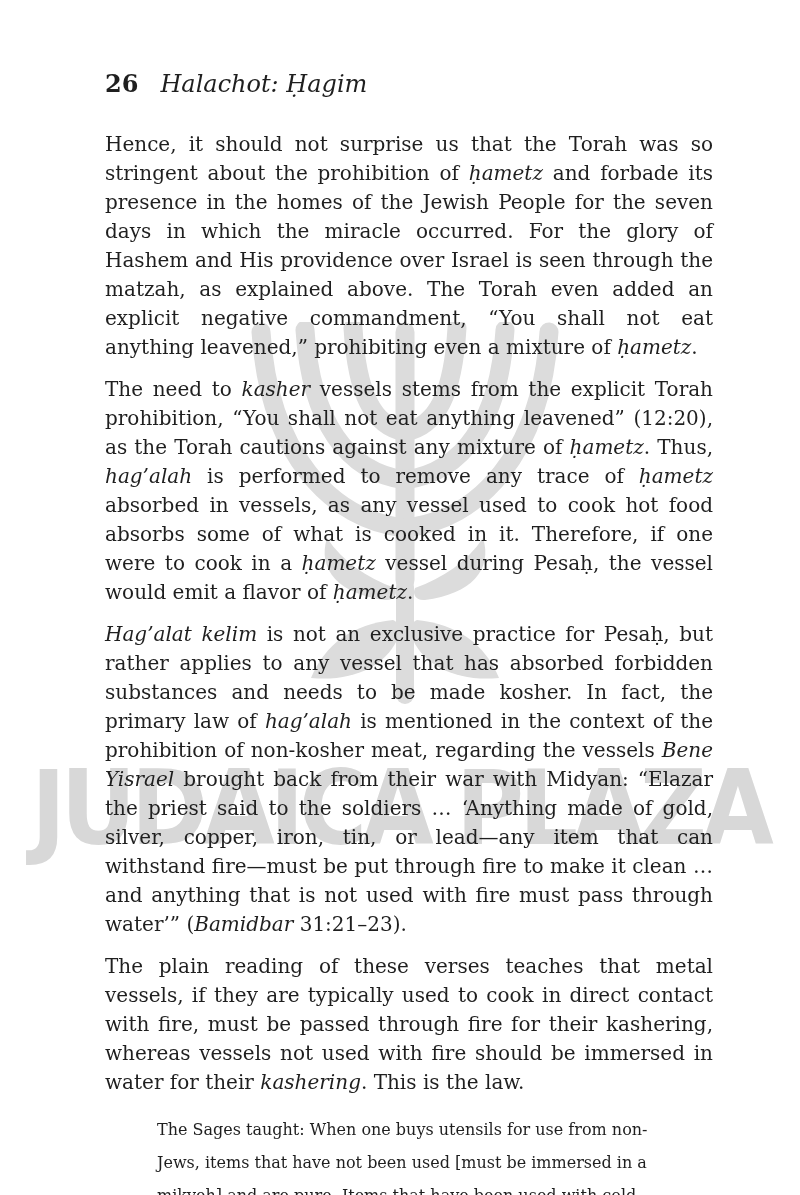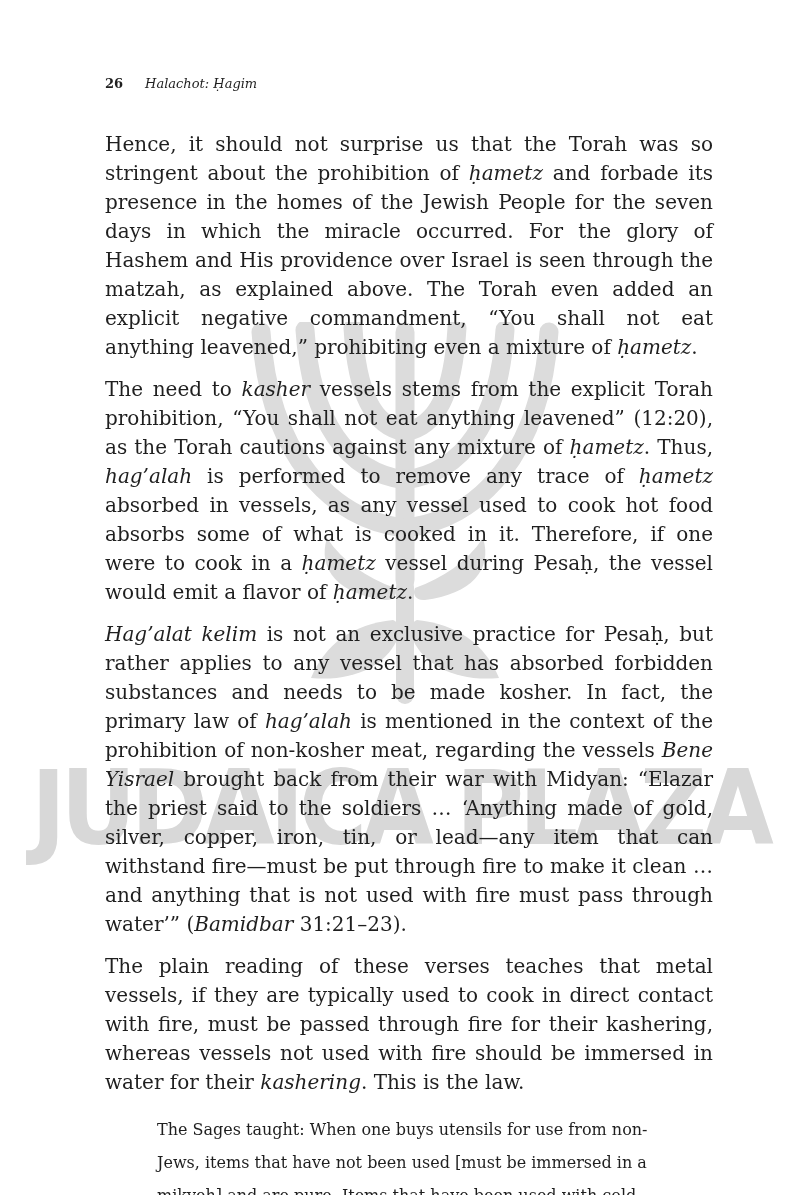--- a/index.html
+++ b/index.html
@@ -44,21 +44,21 @@
   
   .content {
     position: absolute;
     left: 105px;
     top: 72px;
     width: 608px;
     z-index: 1;
   }
   .running-header {
     margin: 0 0 34px 0;
-    font-size: 13px;
+    font-size: 24px;
     line-height: 24px;
   }
   .page-number {
     font-weight: 700;
     margin-right: 22px;
   }
   .running-title {
     font-style: italic;
   }
   .body-para {

